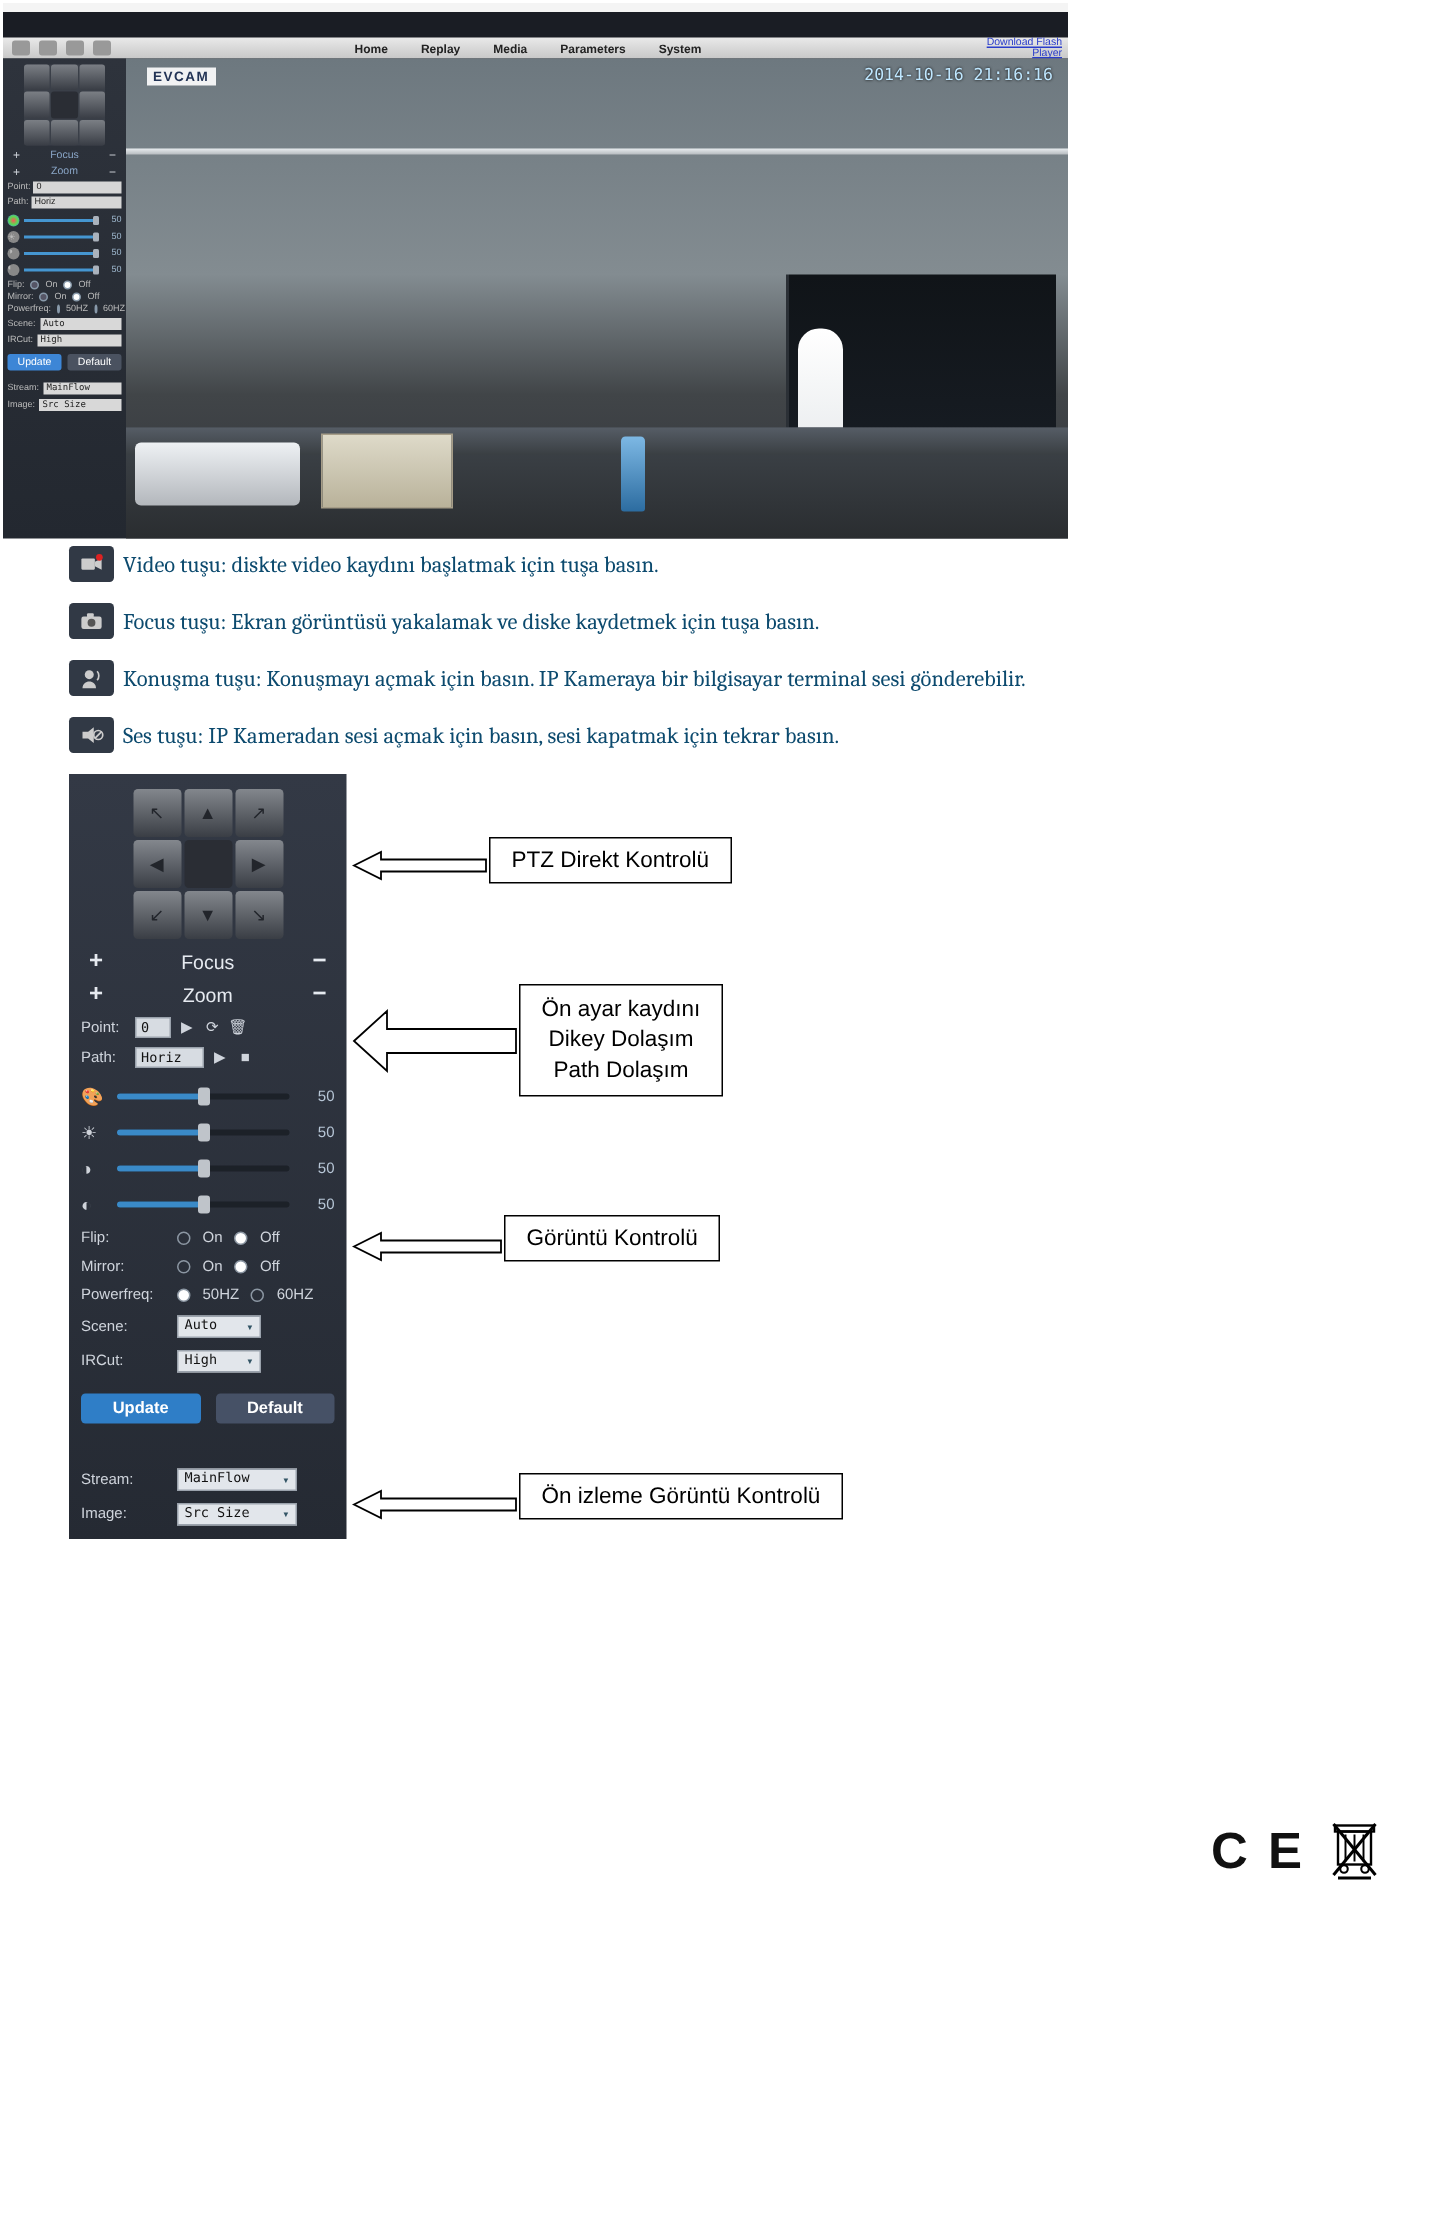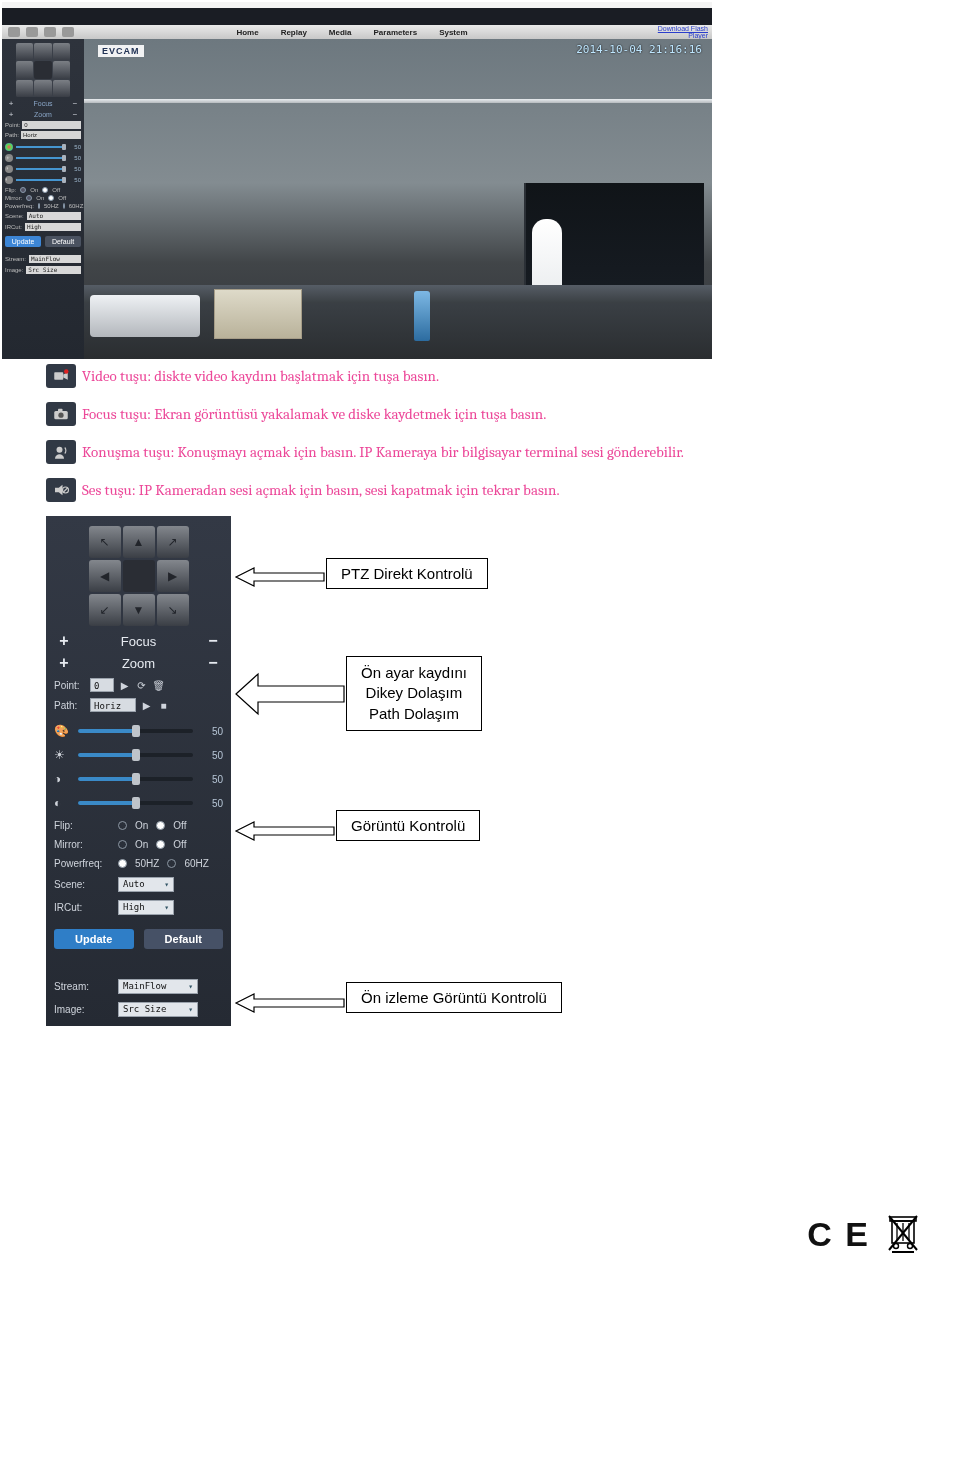--- a/index.html
+++ b/index.html
@@ -55,21 +55,21 @@
   .video .shelf { position:absolute; top:60px; left:0; right:0; height:4px; background:linear-gradient(#e8ecef,#b6bbbf); }
   .video .desk { position:absolute; bottom:0; left:0; right:0; height:74px; background:linear-gradient(#3f454b,#2a2d30); }
   .video .desk::before { content:''; position:absolute; top:0; left:0; right:0; height:18px; background:linear-gradient(#565d66,#3a3f43); }
   .video .phone { position:absolute; bottom:22px; left:6px; width:110px; height:42px; background:linear-gradient(#eef1f4,#b3b7bc); border-radius:4px; }
   .video .box { position:absolute; bottom:20px; left:130px; width:88px; height:50px; background:linear-gradient(#dedac9,#b9b29a); border:1px solid #a69d88; }
   .video .bottle { position:absolute; bottom:18px; left:330px; width:16px; height:50px; background:linear-gradient(#7db8e4,#2c6ca0); border-radius:3px 3px 2px 2px; }
   .video .monitor { position:absolute; bottom:6px; right:8px; width:180px; height:170px; background:linear-gradient(#101418, #1a2028); border-left:2px solid #2b3036; }
   .video .lamp { position:absolute; bottom:20px; right:150px; width:30px; height:120px; background:linear-gradient(#fff,#dfe3e6); border-radius:14px; }
 
   
-  .descs { margin: 22px 0 10px 46px; font-family: Cambria, Georgia, serif; font-size: 15px; color:#ec4899;text-align:right; }
+  .descs { margin: 22px 0 10px 46px; font-family: Cambria, Georgia, serif; font-size: 15px; color:#0c4a6e;text-align:right; }
   .descrow { display:flex; align-items:center; margin-bottom: 14px; }
   .descrow .mini-icon { width: 30px; height: 24px; background:#313945; border-radius:3px; margin-right: 6px; display:flex; align-items:center; justify-content:center; }
   .descrow .mini-icon svg { width:18px; height:18px; }
 
   
   .shot2-wrap { position: relative; height: 520px; margin-top: 6px; }
   .shot2 { position:absolute; left:46px; top:0; width: 185px; height: 510px; background: linear-gradient(#333945,#252a33); color:#cfd4dc; font-size:10px; padding:10px 8px; }
   .shot2 .dpad { width: 100px; height: 100px; margin:0 auto 6px; display:grid; grid-template-columns:repeat(3,1fr); grid-template-rows:repeat(3,1fr); gap:2px; }
   .shot2 .dpad div { background:linear-gradient(#83878d,#3a3e45); border-radius:3px; display:flex; align-items:center; justify-content:center; color:#22252b; font-size:12px; }
   .shot2 .dpad div:nth-child(5){ background:#2a2d34; }
@@ -231,21 +231,21 @@
           <span class="sel">MainFlow</span>
         </div>
       <div class="selrow">
           <span>Image:</span>
           <span class="sel">Src Size</span>
         </div>
     </div>
 
     <div class="video">
       <span class="logo">EVCAM</span>
-      <span class="timestamp">2014-10-04 21:16:16</span>
+      <span class="timestamp">2014-10-16 21:16:16</span>
       <div class="shelf"></div>
       <div class="monitor"></div>
       <div class="lamp"></div>
       <div class="desk"></div>
       <div class="phone"></div>
       <div class="box"></div>
       <div class="bottle"></div>
     </div>
   </div>
 </div>

